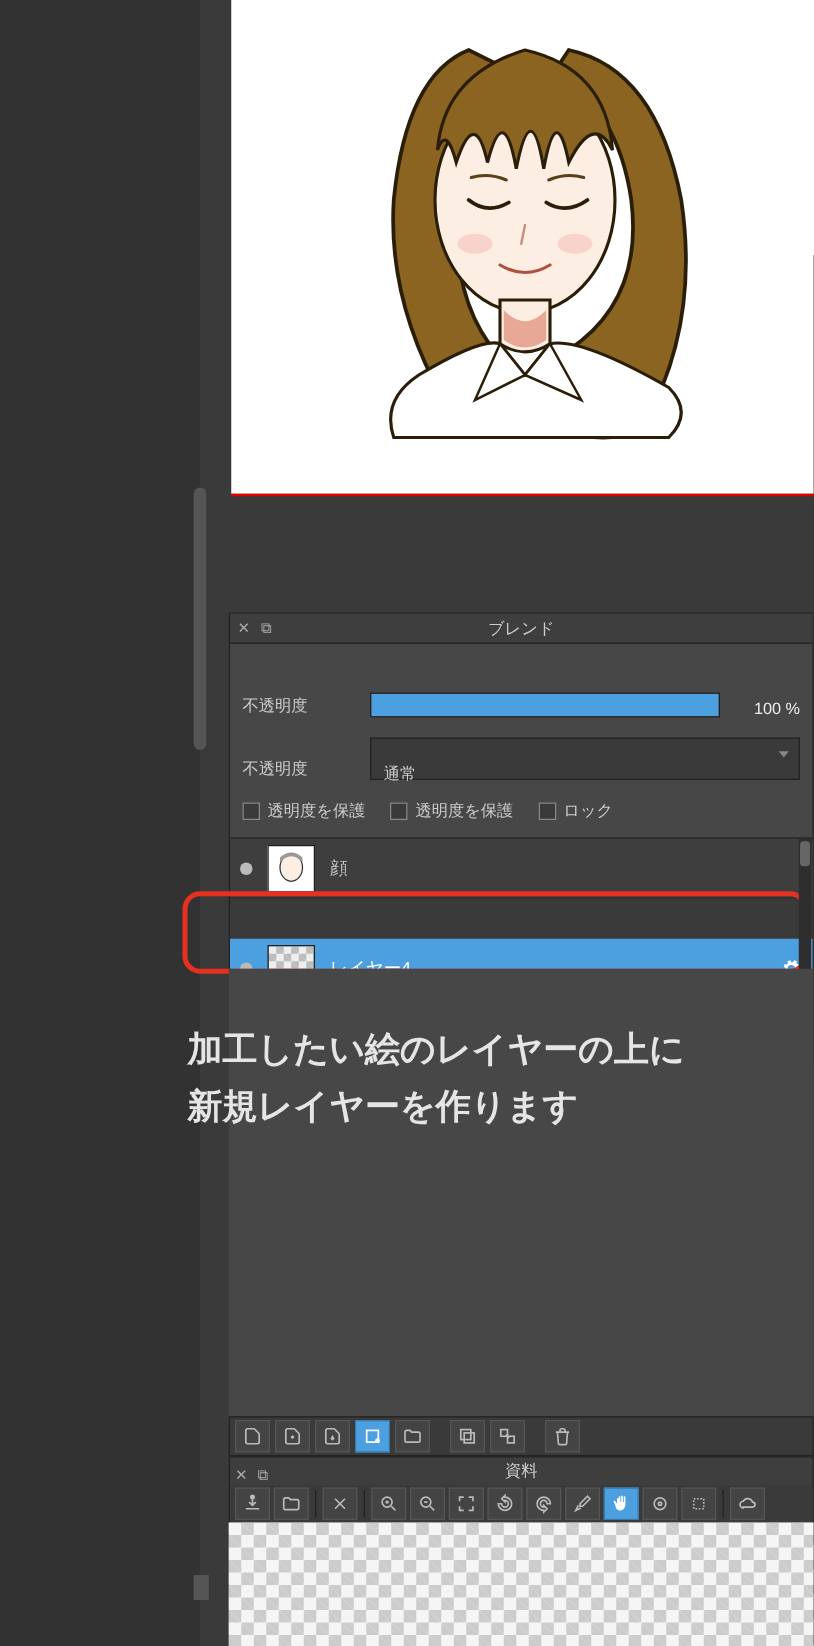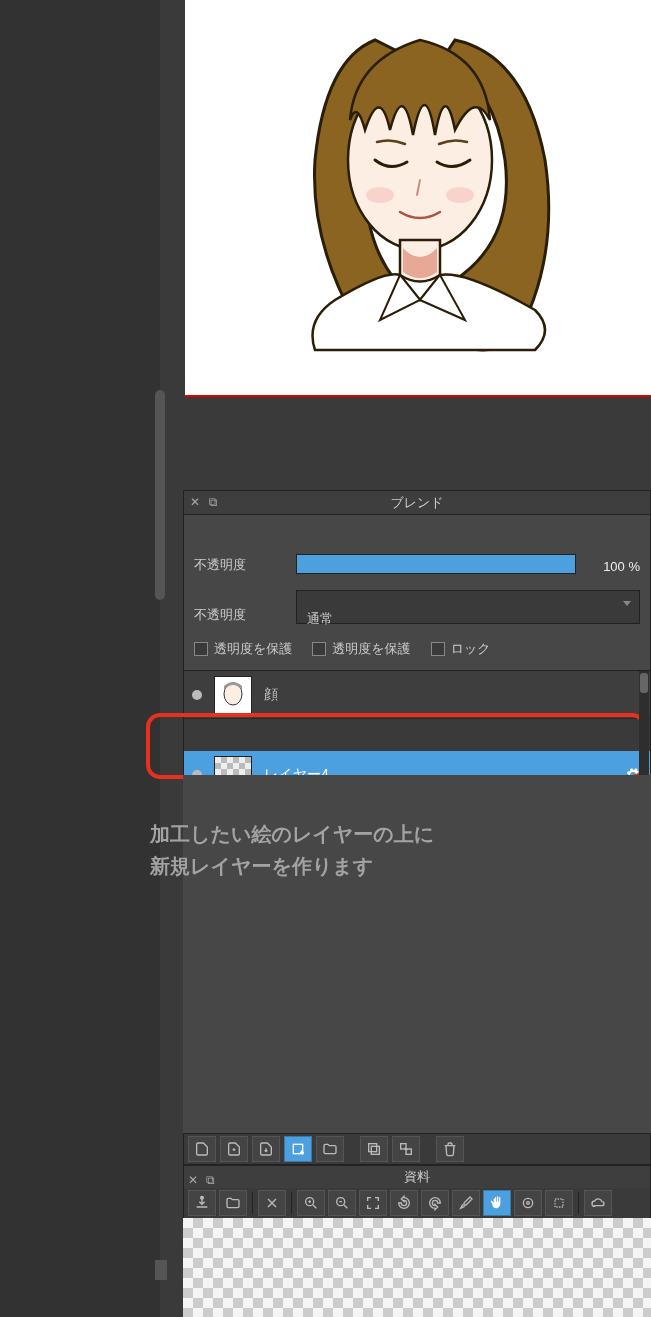--- a/index.html
+++ b/index.html
@@ -198,22 +198,22 @@
   }
   .layer-scrollbar .arrow-down::before{
     content:""; position:absolute; left:1px; top:2px;
     border-left:4px solid transparent; border-right:4px solid transparent; border-top:5px solid #888;
   }
 
   .instruction {
     position: absolute;
     left: 150px; top: 818px;
     width: 480px;
-    color: #a3a3a3;
-    font-size: 20px;
+    color: #e5e5e5;
+    font-size: 28px;
     font-weight: 600;
     line-height: 1.6;
     white-space: pre-line;
   }
 
   .blank-area {
     position: absolute;
     left: 183px; top: 775px;
     width: 468px; height: 360px;
     background: #474747;

